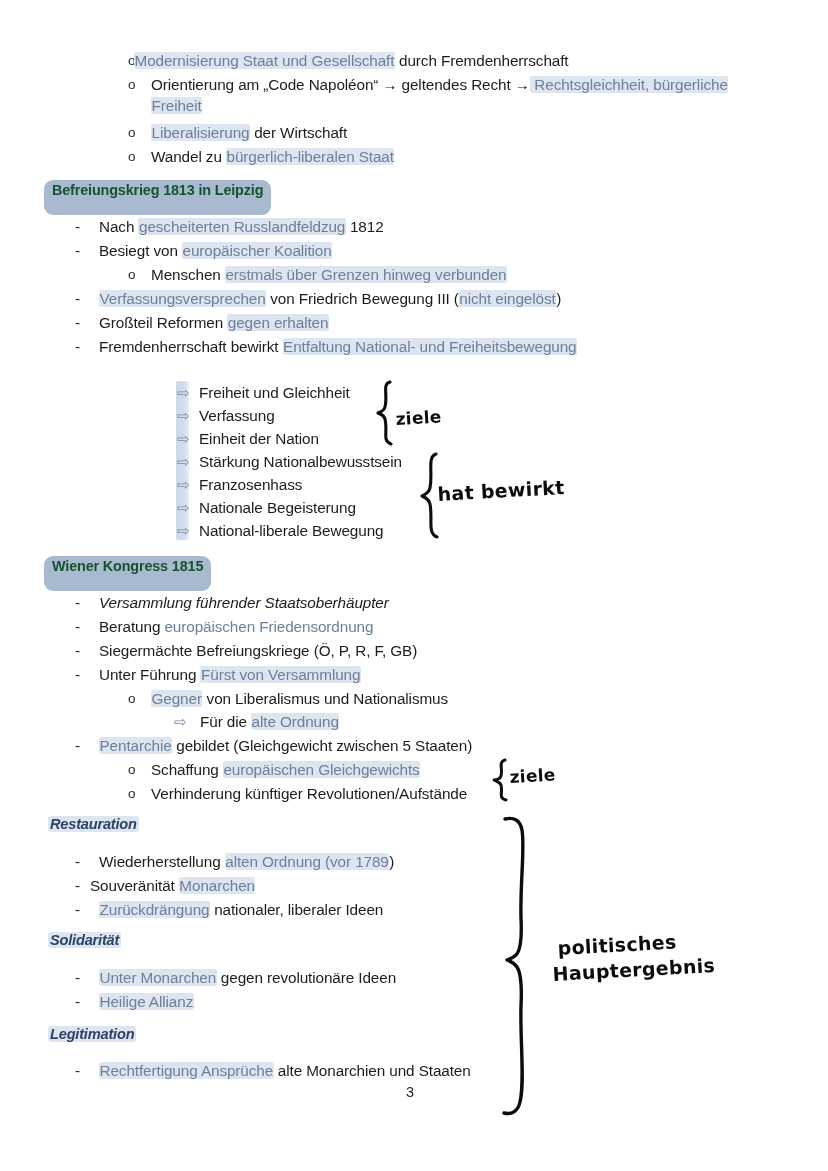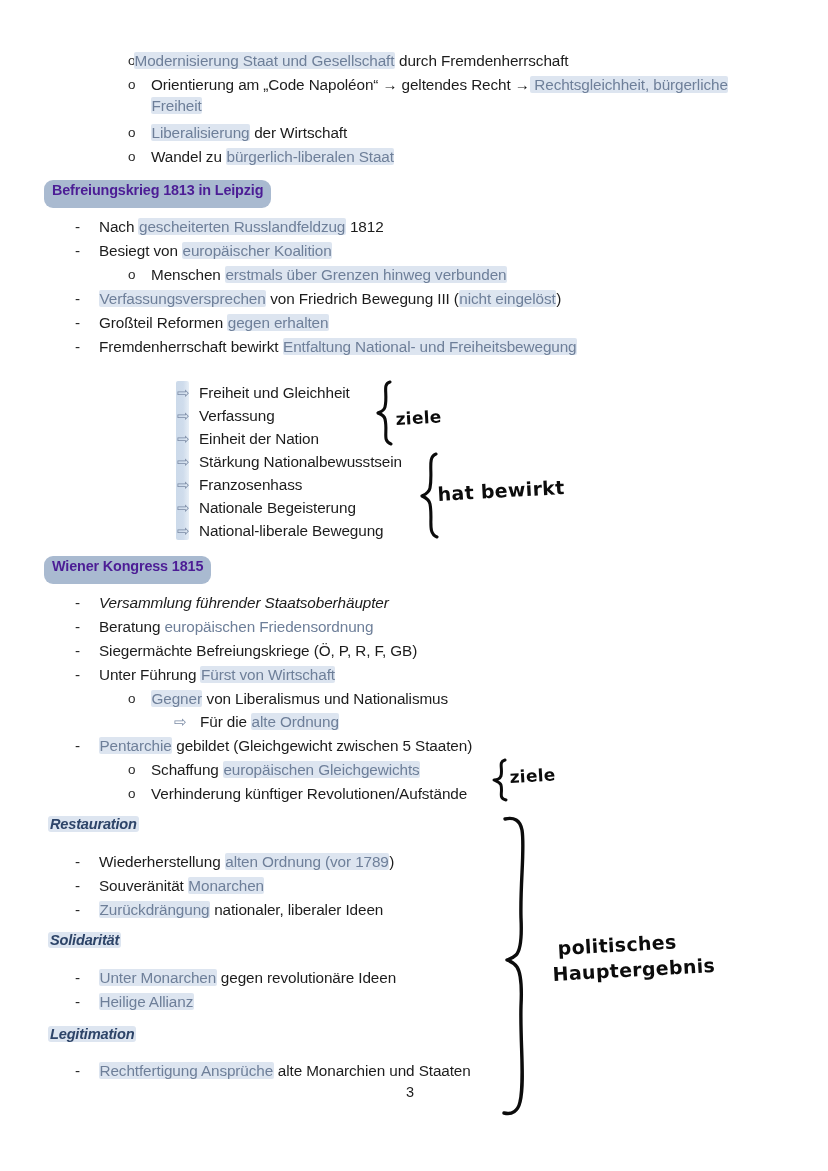--- a/index.html
+++ b/index.html
@@ -67,24 +67,24 @@
     font-size: 15px;
     line-height: 21px;
     color: #7b8ba5;
   }
 
   
   .section-head {
     position: absolute;
     font-size: 14.4px;
     font-weight: bold;
-    color: #4c1d95;
+    color: #14532d;
     background: #a9bad0;
     border-radius: 9px;
-    padding: 2px 8px 10px 8px;
+    padding: 2px 8px 17px 8px;
     letter-spacing: -0.15px;
     white-space: nowrap;
   }
   .sub-head {
     position: absolute;
     font-size: 14.6px;
     font-weight: bold;
     font-style: italic;
     color: #2d4468;
     background: #dde5f0;
@@ -242,21 +242,21 @@
       <span>Beratung </span><span class="hl-plain">europäischen Friedensordnung</span>
     </div>
 
     <span class="bullet-dash" style="left:75px; top:640px;">-</span>
     <div class="line" style="left:99px; top:640px;">
       <span>Siegermächte Befreiungskriege (Ö, P, R, F, GB)</span>
     </div>
 
     <span class="bullet-dash" style="left:75px; top:664px;">-</span>
     <div class="line" style="left:99px; top:664px;">
-      <span>Unter Führung </span><span class="hl">Fürst von Wirtschaft</span>
+      <span>Unter Führung </span><span class="hl">Fürst von Versammlung</span>
     </div>
 
     <span class="bullet-circle" style="left:128px; top:688px;">o</span>
     <div class="line" style="left:151px; top:688px;">
       <span class="hl">Gegner</span><span> von Liberalismus und Nationalismus</span>
     </div>
 
     <span class="bullet-arrow" style="left:174px; top:711px;">⇨</span>
     <div class="line" style="left:200px; top:711px;">
       <span>Für die </span><span class="hl">alte Ordnung</span>
@@ -286,21 +286,21 @@
   <div class="hand hand-md" style="left:509px; top:767px;">ziele</div>
 
   <div class="sub-head" style="left:48px; top:816px;">Restauration</div>
   <div>
     <span class="bullet-dash" style="left:75px; top:851px;">-</span>
     <div class="line" style="left:99px; top:851px;">
       <span>Wiederherstellung </span><span class="hl">alten Ordnung (vor 1789</span><span>)</span>
     </div>
 
     <span class="bullet-dash" style="left:75px; top:875px;">-</span>
-    <div class="line" style="left:99px; top:875px;">
+    <div class="line" style="left:90px; top:875px;">
       <span>Souveränität </span><span class="hl">Monarchen</span>
     </div>
 
     <span class="bullet-dash" style="left:75px; top:899px;">-</span>
     <div class="line" style="left:99px; top:899px;">
       <span class="hl">Zurückdrängung</span><span> nationaler, liberaler Ideen</span>
     </div>
   </div>
 
   <div class="sub-head" style="left:48px; top:932px;">Solidarität</div>

